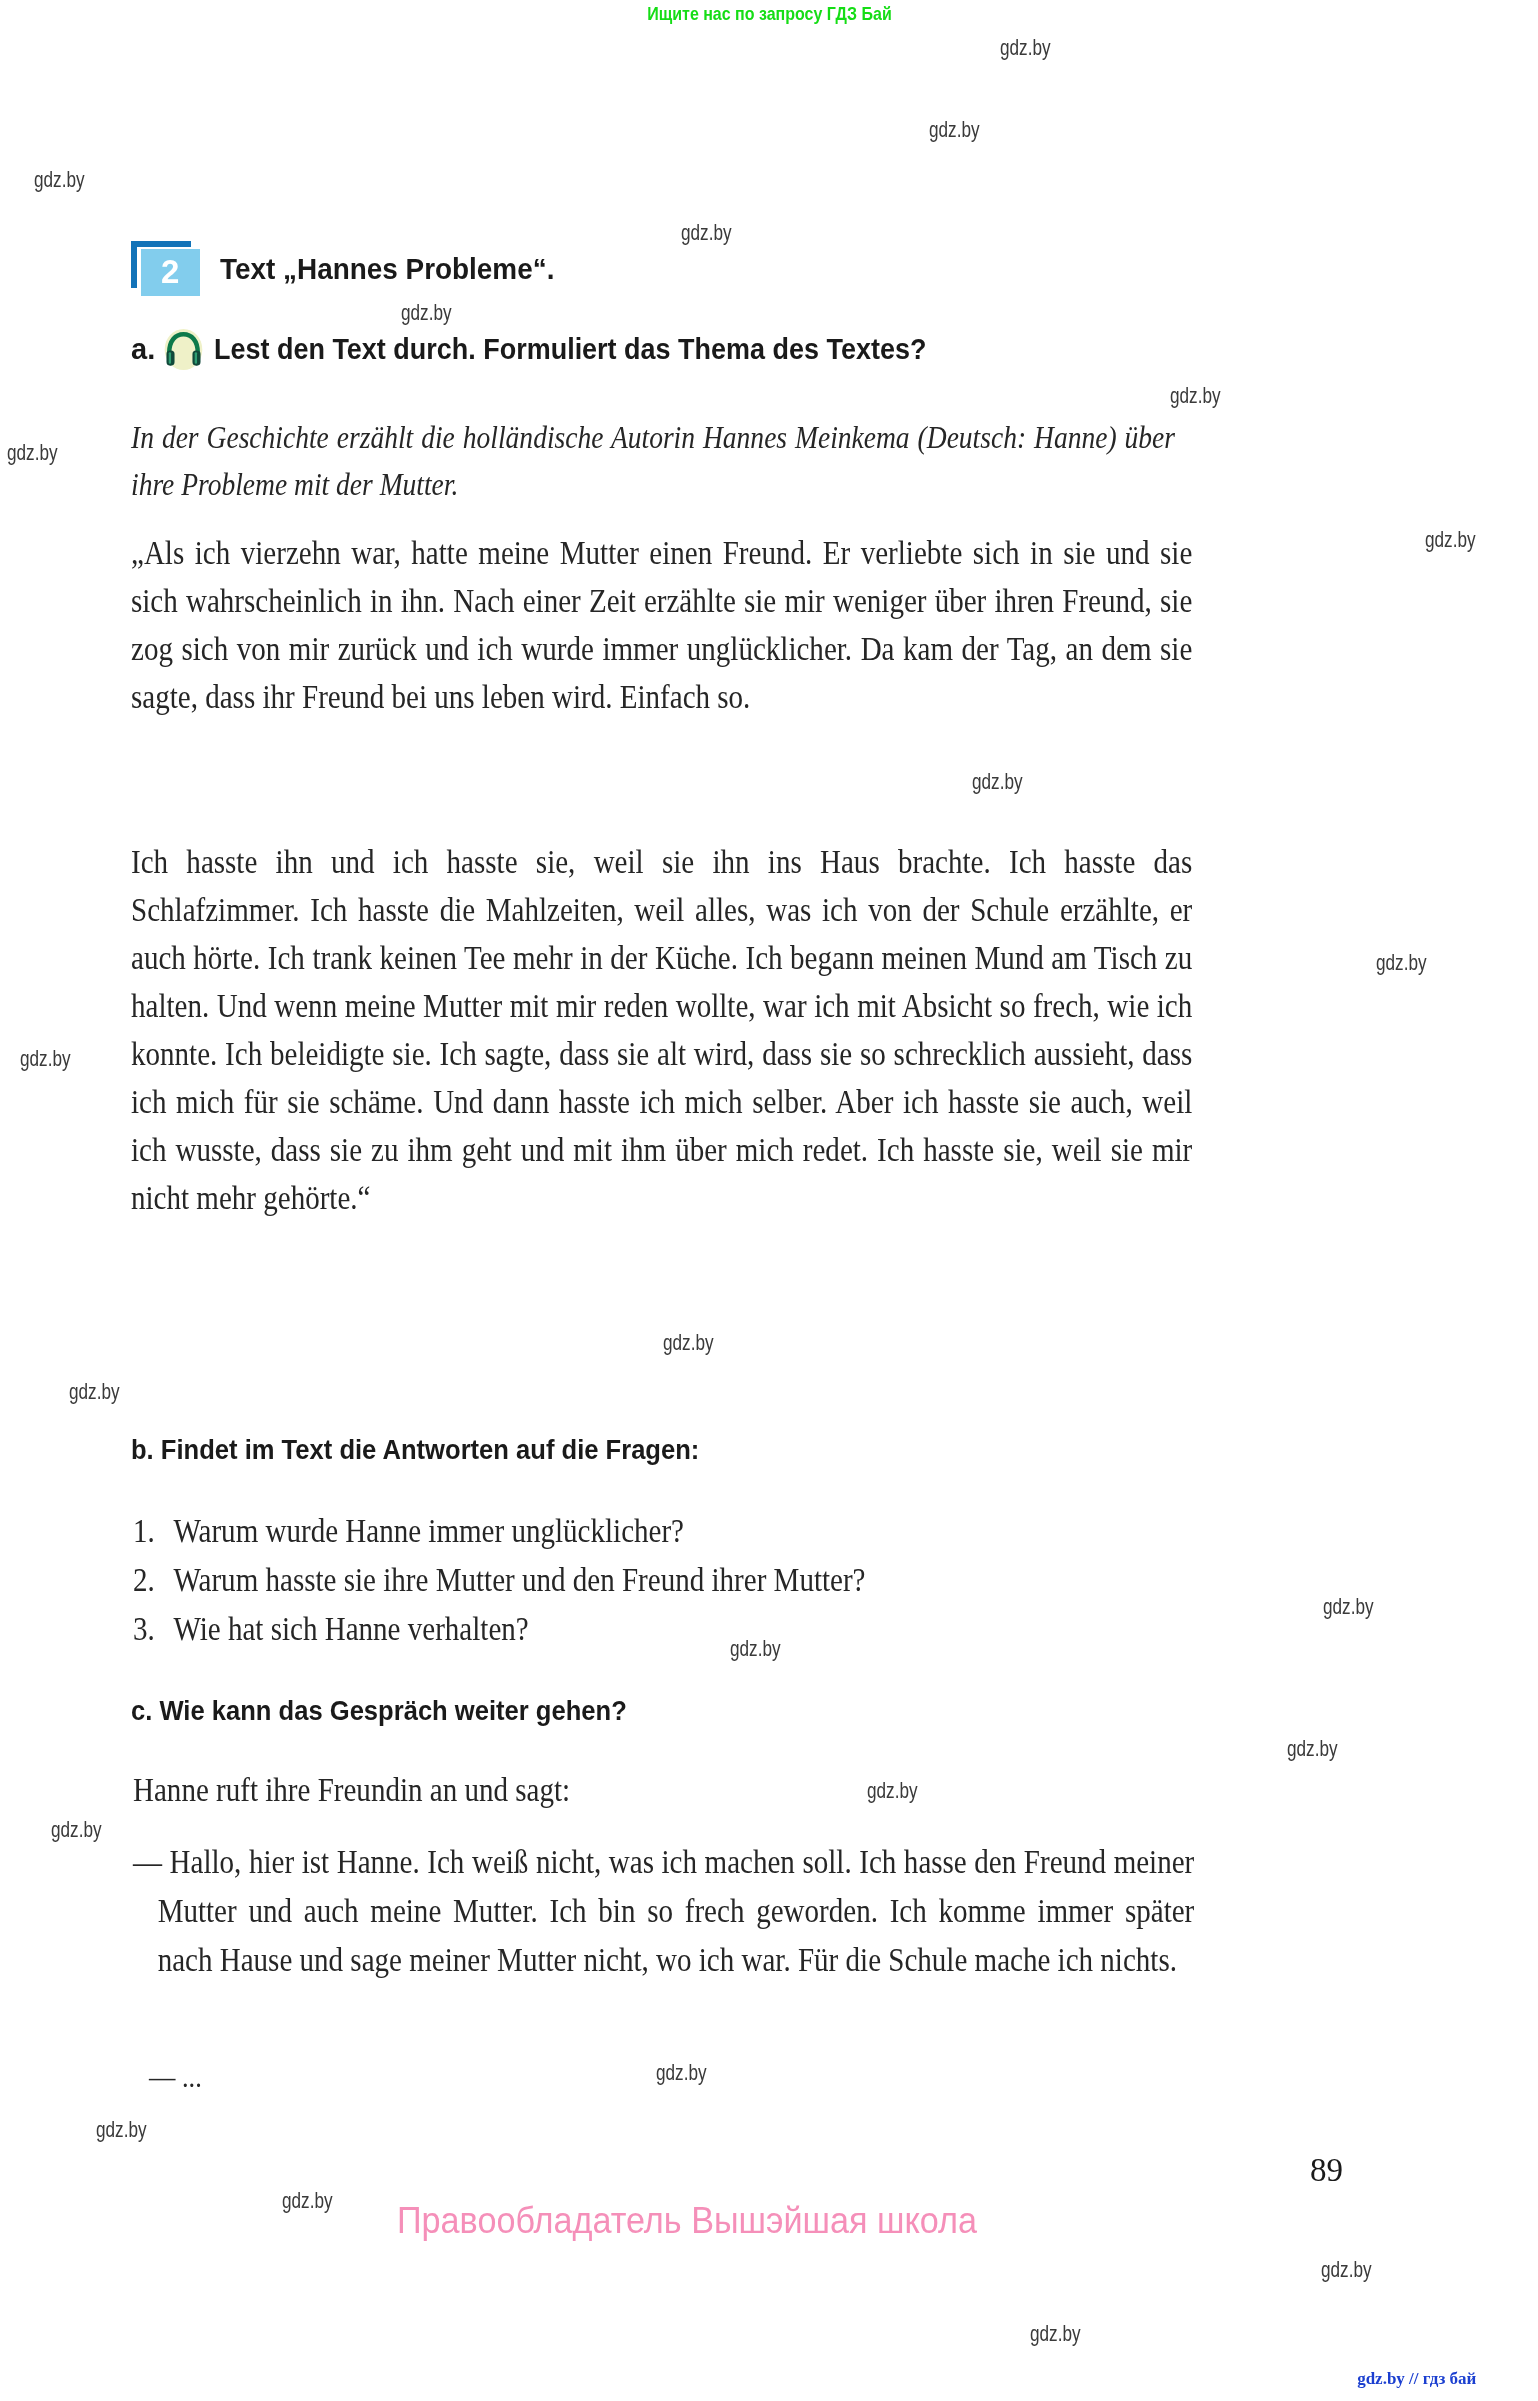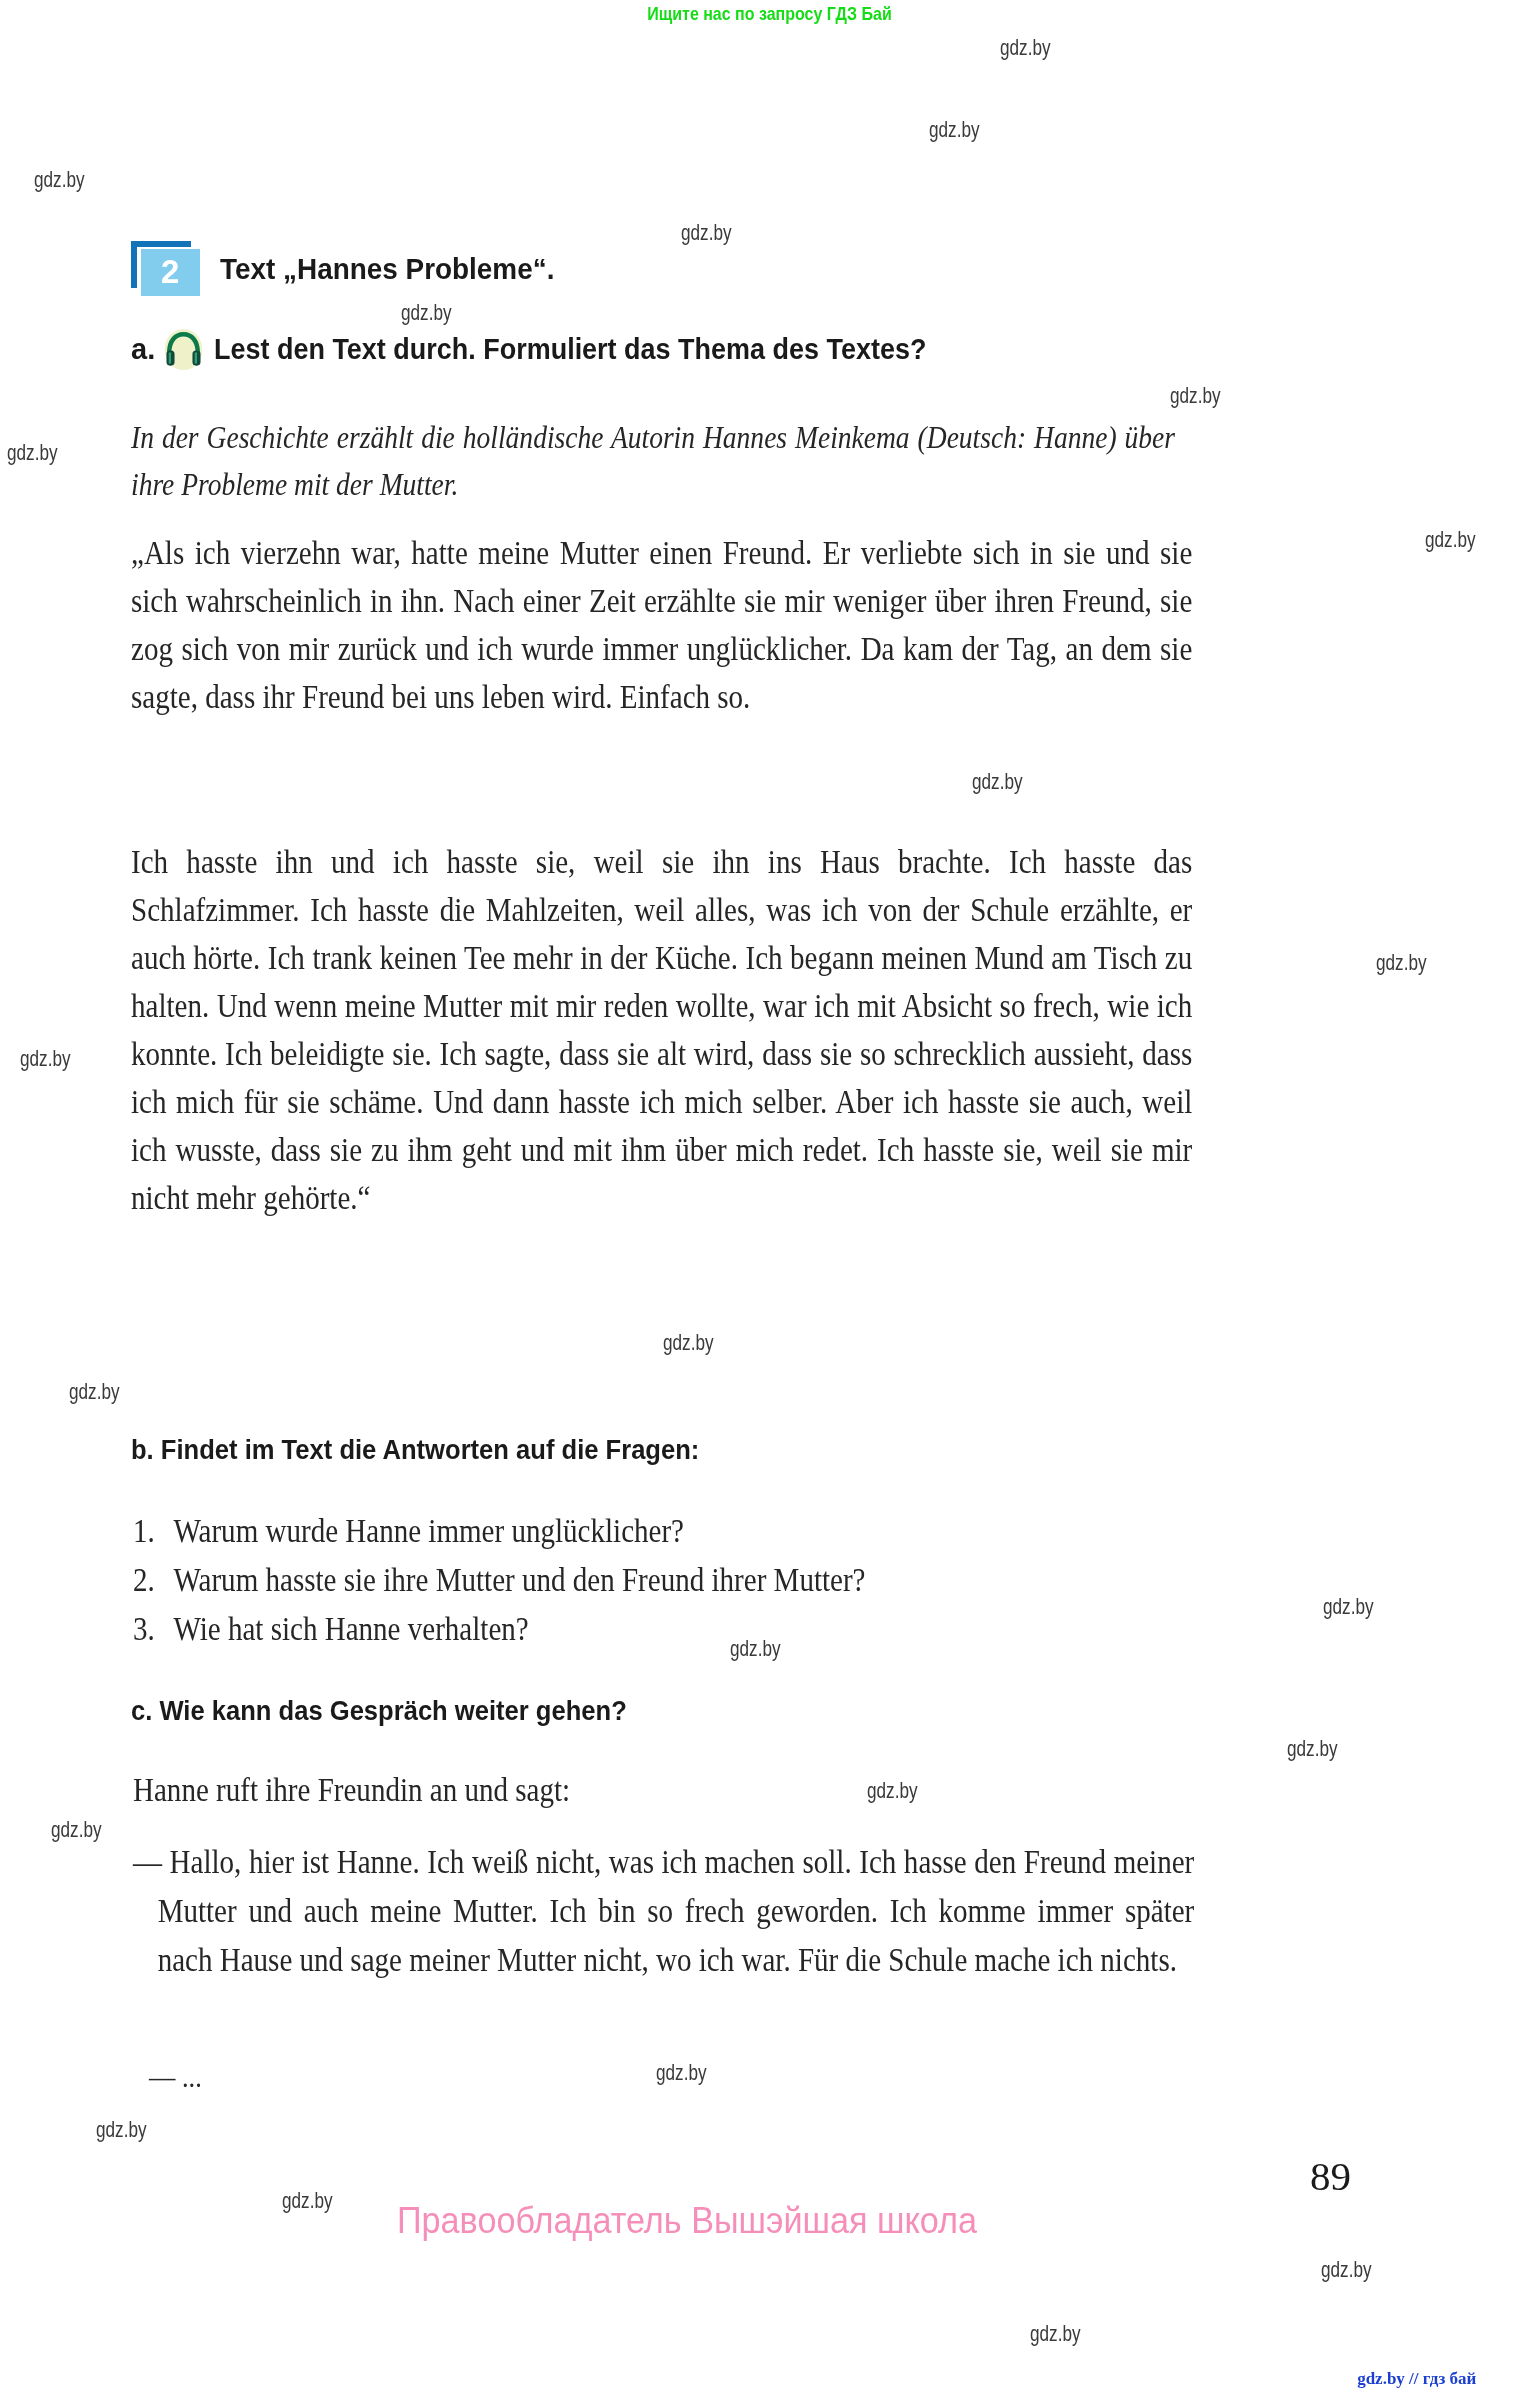--- a/index.html
+++ b/index.html
@@ -262,21 +262,21 @@
     white-space: nowrap;
     transform: scaleX(0.88);
     transform-origin: left center;
   }
 
   .page-num {
     position: absolute;
     left: 1310px;
     top: 2152px;
     font-family: "Liberation Serif", serif;
-    font-size: 41px;
+    font-size: 33px;
     color: #1a1a1a;
   }
 </style>
 </head>
 <body>
 
 <div id="page">
 
   <div class="promo-top">Ищите нас по запросу ГДЗ Бай</div>
 

